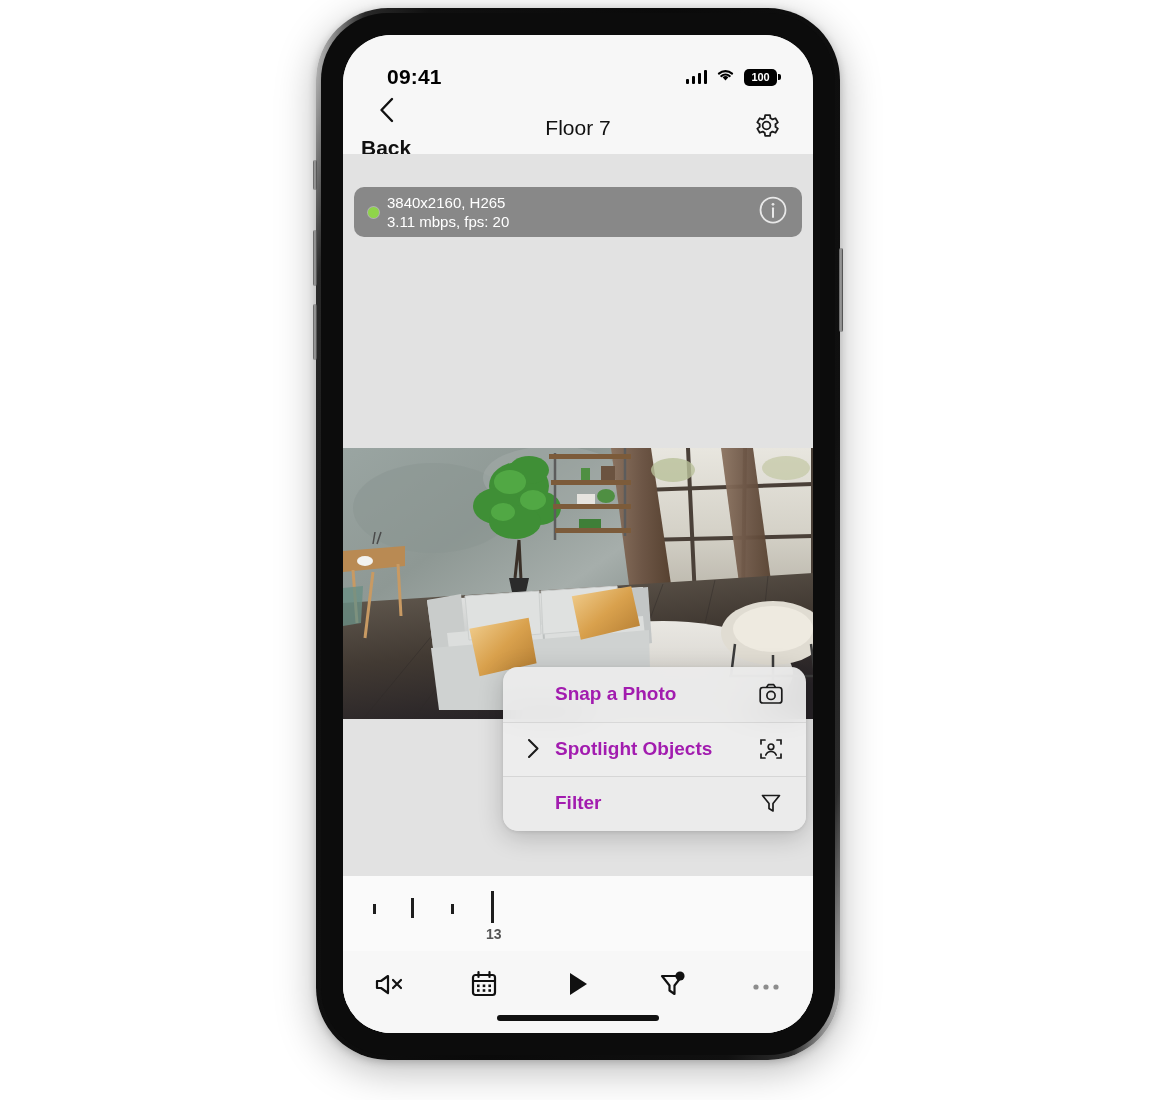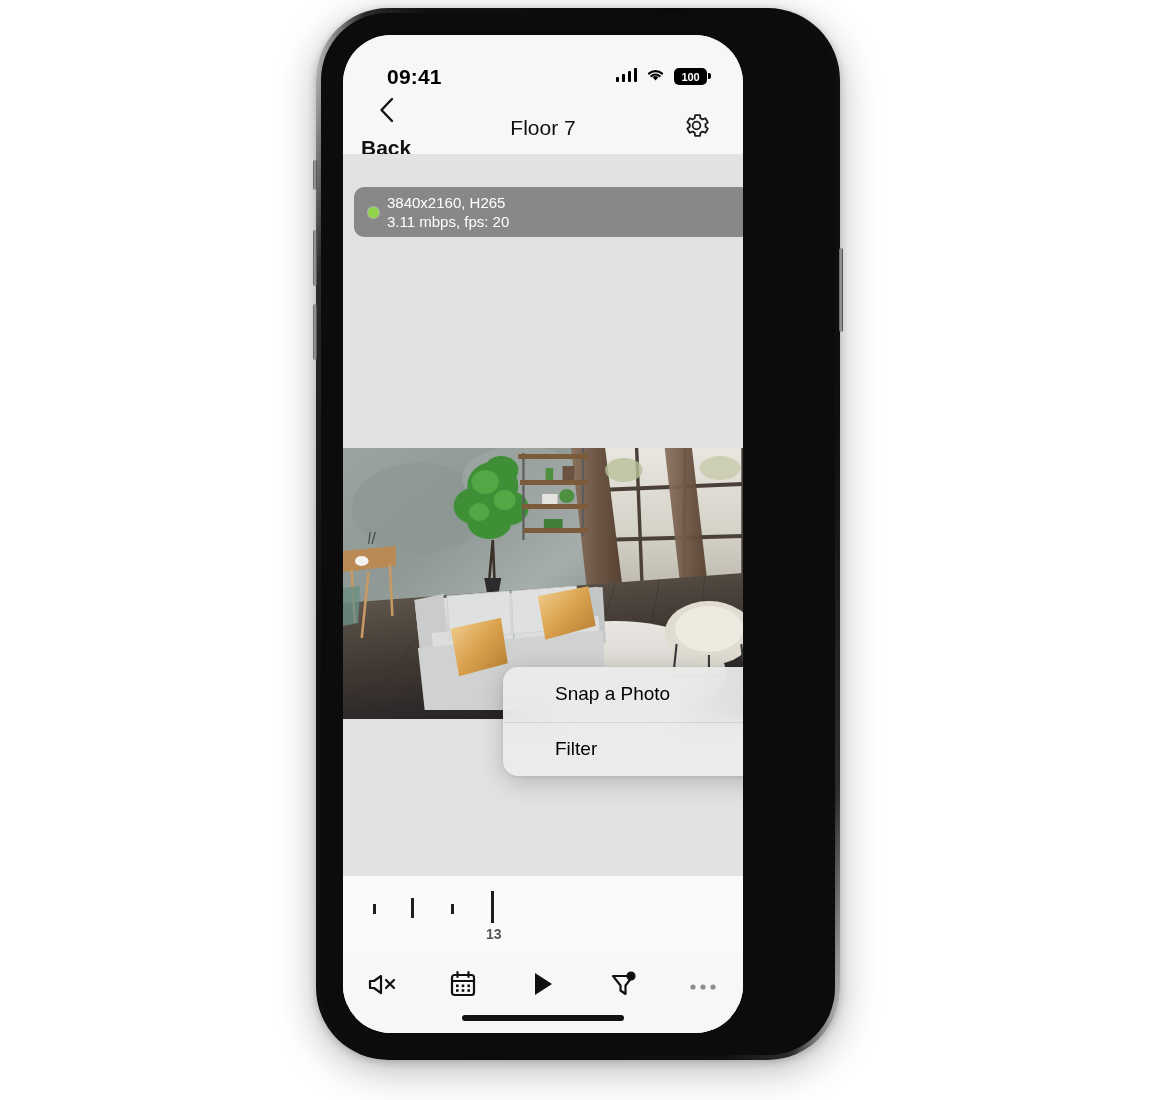--- a/index.html
+++ b/index.html
@@ -29,35 +29,35 @@
   .side-btn { position: absolute; background: linear-gradient(90deg,#5b5b5b,#a9a9a9,#3c3c3c); border-radius: 2px; }
   #btn-silent { left: -3px; top: 152px; width: 4px; height: 30px; }
   #btn-vol-up { left: -3px; top: 222px; width: 4px; height: 56px; }
   #btn-vol-dn { left: -3px; top: 296px; width: 4px; height: 56px; }
   #btn-power  { right: -3px; top: 240px; width: 4px; height: 84px; }
 
   
   #screen {
     position: absolute;
     left: 27px; top: 27px;
-    width: 400px; height: 998px;
+    width: 470px; height: 998px;
     border-radius: 48px;
     overflow: hidden;
     background: #e3e3e3;
   }
 
   
   #status-bar {
     position: absolute; left: 0; top: 0; width: 100%; height: 66px;
     background: #f7f7f7;
     display: flex; align-items: center; justify-content: space-between;
     padding: 18px 36px 0 44px;
   }
   #status-time { font-size: 21px; font-weight: bold; color: #000; letter-spacing: .2px; }
-  #status-icons { display: flex; gap: 9px; }
+  #status-icons { display: flex; align-items: center; gap: 9px; }
   .bars { display: flex; align-items: flex-end; gap: 2.5px; height: 14px; }
   .bars i { display: block; width: 3.5px; background: #000; border-radius: 1px; }
   .bars i:nth-child(1){height:5px}.bars i:nth-child(2){height:8px}
   .bars i:nth-child(3){height:11px}.bars i:nth-child(4){height:14px}
   .batt {
     position: relative; width: 33px; height: 17px; border-radius: 5px;
     background: #000; color: #fff; font-size: 11px; font-weight: bold;
     display: flex; align-items: center; justify-content: center; letter-spacing: -.2px;
   }
   .batt::after { content:""; position:absolute; right:-4px; top:5px; width:3px; height:6px; background:#000; border-radius:0 2px 2px 0; }
@@ -127,21 +127,21 @@
     padding: 0 22px 0 24px;
     cursor: pointer;
   }
   .menu-item + .menu-item::before {
     content: ""; position: absolute; left: 0; right: 0; top: 0; height: 1px;
     background: rgba(0,0,0,.09);
   }
   .menu-item.hl { background: rgba(255,255,255,.10); }
   .mi-chevron { width: 22px; display: flex; align-items: center; flex: 0 0 auto; }
   .mi-chevron.empty { visibility: hidden; }
-  .mi-label { font-size: 19px; color: #000000; margin-left: 6px; white-space: nowrap; }
+  .mi-label { font-size: 19px; color: #a21caf; margin-left: 6px; white-space: nowrap; font-weight: bold; }
   .mi-icon { margin-left: auto; display: flex; align-items: center; justify-content: center; width: 26px; }
 </style>
 </head>
 <body>
 
 <div id="phone-frame">
   <div id="phone-bezel"></div>
   <div class="side-btn" id="btn-silent"></div>
   <div class="side-btn" id="btn-vol-up"></div>
   <div class="side-btn" id="btn-vol-dn"></div>
@@ -405,20 +405,40 @@
           <span class="mi-label">Snap a Photo</span>
           <span class="mi-icon">
             <svg width="24" height="22" viewBox="0 0 24 22">
               <rect x="1.2" y="4.5" width="21.6" height="15.5" rx="2.6" fill="none" stroke="#1b1b1b" stroke-width="1.7"></rect>
               <path d="M7.5 4.5 L9.3 1.6 h5.4 l1.8 2.9" fill="none" stroke="#1b1b1b" stroke-width="1.7" stroke-linejoin="round"></path>
               <circle cx="12" cy="12.4" r="4.1" fill="none" stroke="#1b1b1b" stroke-width="1.7"></circle>
             </svg>
           </span>
         </div>
 
+        <div class="menu-item hl">
+          <span class="mi-chevron">
+            <svg width="13" height="21" viewBox="0 0 13 21">
+                <path d="M2 2 L10.5 10.5 L2 19" stroke="#1b1b1b" stroke-width="2.1" fill="none" stroke-linecap="round" stroke-linejoin="round"></path>
+              </svg>
+          </span>
+          <span class="mi-label">Spotlight Objects</span>
+          <span class="mi-icon">
+            <svg width="24" height="24" viewBox="0 0 24 24">
+              <g fill="none" stroke="#1b1b1b" stroke-width="1.7" stroke-linecap="round">
+                <path d="M2 7 V3 h4"></path>
+                  <path d="M22 7 V3 h-4"></path>
+                  <path d="M2 17 v4 h4"></path>
+                  <path d="M22 17 v4 h-4"></path>
+              </g>
+              <circle cx="12" cy="9.8" r="2.8" fill="none" stroke="#1b1b1b" stroke-width="1.7"></circle>
+              <path d="M6.8 18 a5.6 5.6 0 0 1 10.4 0" fill="none" stroke="#1b1b1b" stroke-width="1.7" stroke-linecap="round"></path>
+            </svg>
+          </span>
+        </div>
 
 
 
 
         <div class="menu-item">
           <span class="mi-chevron empty"></span>
           <span class="mi-label">Filter</span>
           <span class="mi-icon">
             <svg width="22" height="22" viewBox="0 0 22 22">
               <path d="M2.5 3.5 H19.5 L13 11.5 V19 L9 16.5 V11.5 Z" fill="none" stroke="#1b1b1b" stroke-width="1.7" stroke-linejoin="round"></path>

